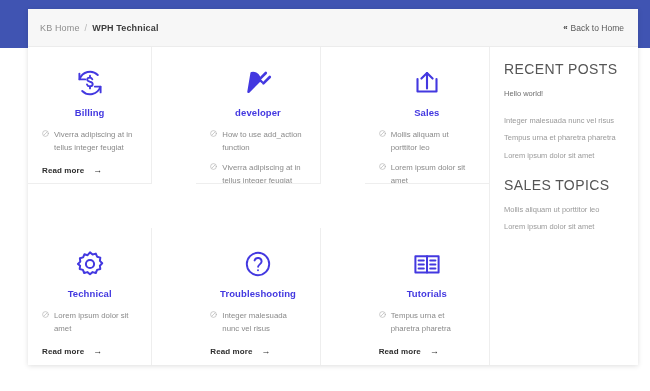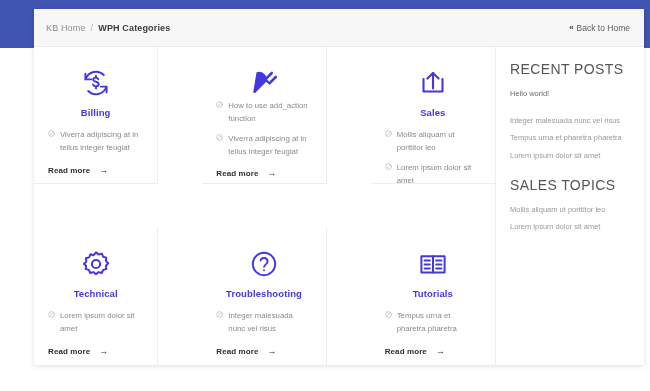--- a/index.html
+++ b/index.html
@@ -20,21 +20,21 @@
   #blue-backdrop {
     position: absolute;
     left: 0; top: 0;
     width: 650px; height: 48px;
     background: #4054b2;
   }
 
   
   #page-container {
     position: absolute;
-    left: 34px;
+    left: 28px;
     top: 9px;
     width: 610px;
     height: 356px;
     background: #ffffff;
     box-shadow: 0 1px 5px rgba(0,0,0,0.13);
     display: flex;
     flex-direction: column;
     overflow: hidden;
   }
 
@@ -183,21 +183,21 @@
 <body>
 
 <div id="blue-backdrop"></div>
 
 <div id="page-container">
 
   <div id="header-bar">
     <div class="breadcrumb">
       <span class="crumb-home">KB Home</span>
       <span class="crumb-sep">/</span>
-      <span class="crumb-current">WPH Categories</span>
+      <span class="crumb-current">WPH Technical</span>
     </div>
     <div class="back-link">
       <span class="back-chevrons">«</span>
       <span>Back to Home</span>
     </div>
   </div>
 
   <div id="content-area">
 
     <div id="category-grid">
@@ -234,20 +234,21 @@
 
       <div class="category-card">
         <div class="card-icon">
           <svg width="34" height="34" viewBox="0 0 34 34" fill="none">
             <path d="M7.5 25.8 18.4 14.9a6.6 6.6 0 0 0-7.8-7.8L7.5 25.8Z" fill="#4338e0" stroke="#4338e0" stroke-width="2.4" stroke-linejoin="round"></path>
             <line x1="18.4" y1="13.4" x2="24.8" y2="7" stroke="#4338e0" stroke-width="2.6" stroke-linecap="round"></line>
             <line x1="22.4" y1="17.4" x2="28.8" y2="11" stroke="#4338e0" stroke-width="2.6" stroke-linecap="round"></line>
             <line x1="16.6" y1="11.6" x2="21" y2="16" stroke="#4338e0" stroke-width="2.4" stroke-linecap="round"></line>
           </svg>
         </div>
+        <div class="card-title">developer</div>
         <ul class="card-list">
           <li>
             <span class="li-icon">
               <svg width="7" height="7" viewBox="0 0 12 12" fill="none" stroke="#b0b0b0" stroke-width="1.1" stroke-linecap="round">
                 <circle cx="6" cy="6" r="5"></circle>
                   <path d="M3.6 8.4 8.4 3.6"></path>
               </svg>
             </span>
             <span class="li-text">How to use add_action function</span>
           </li>

